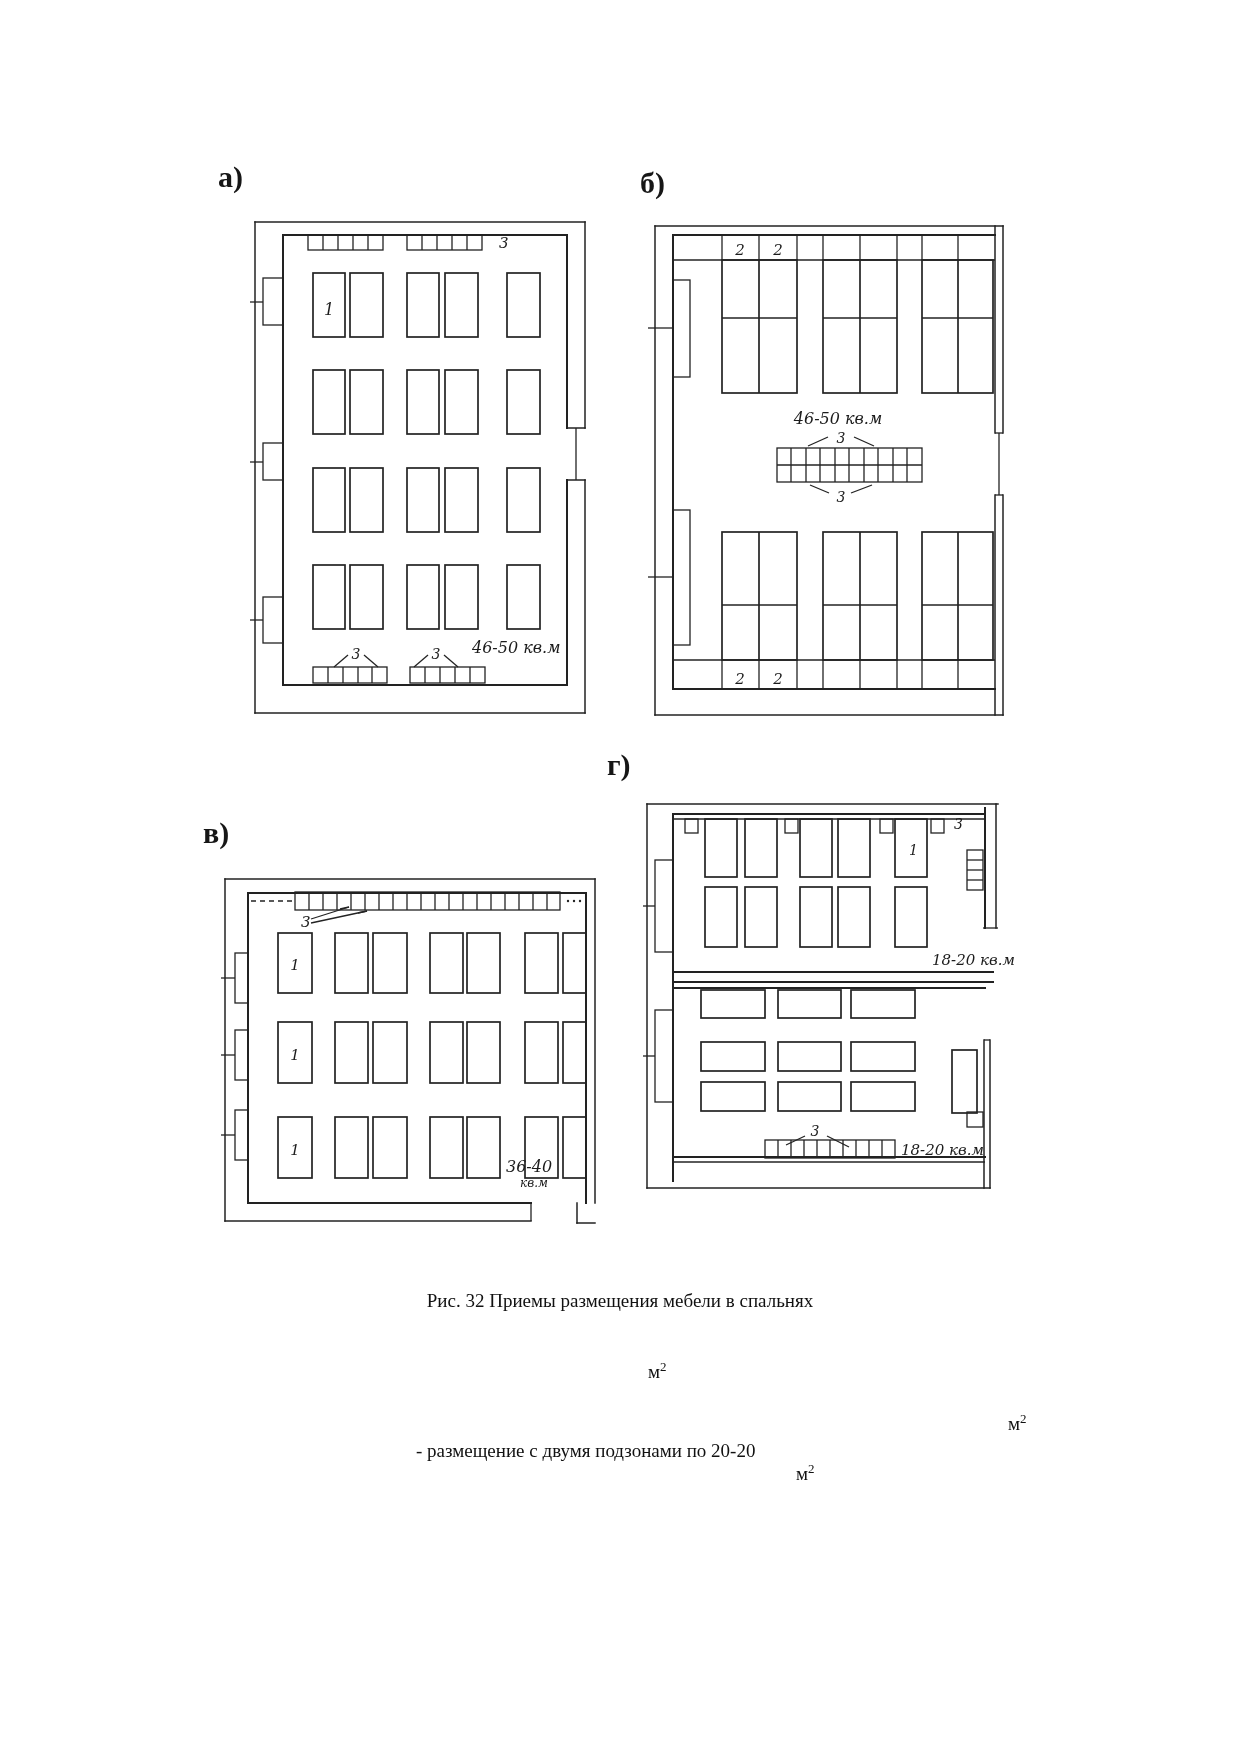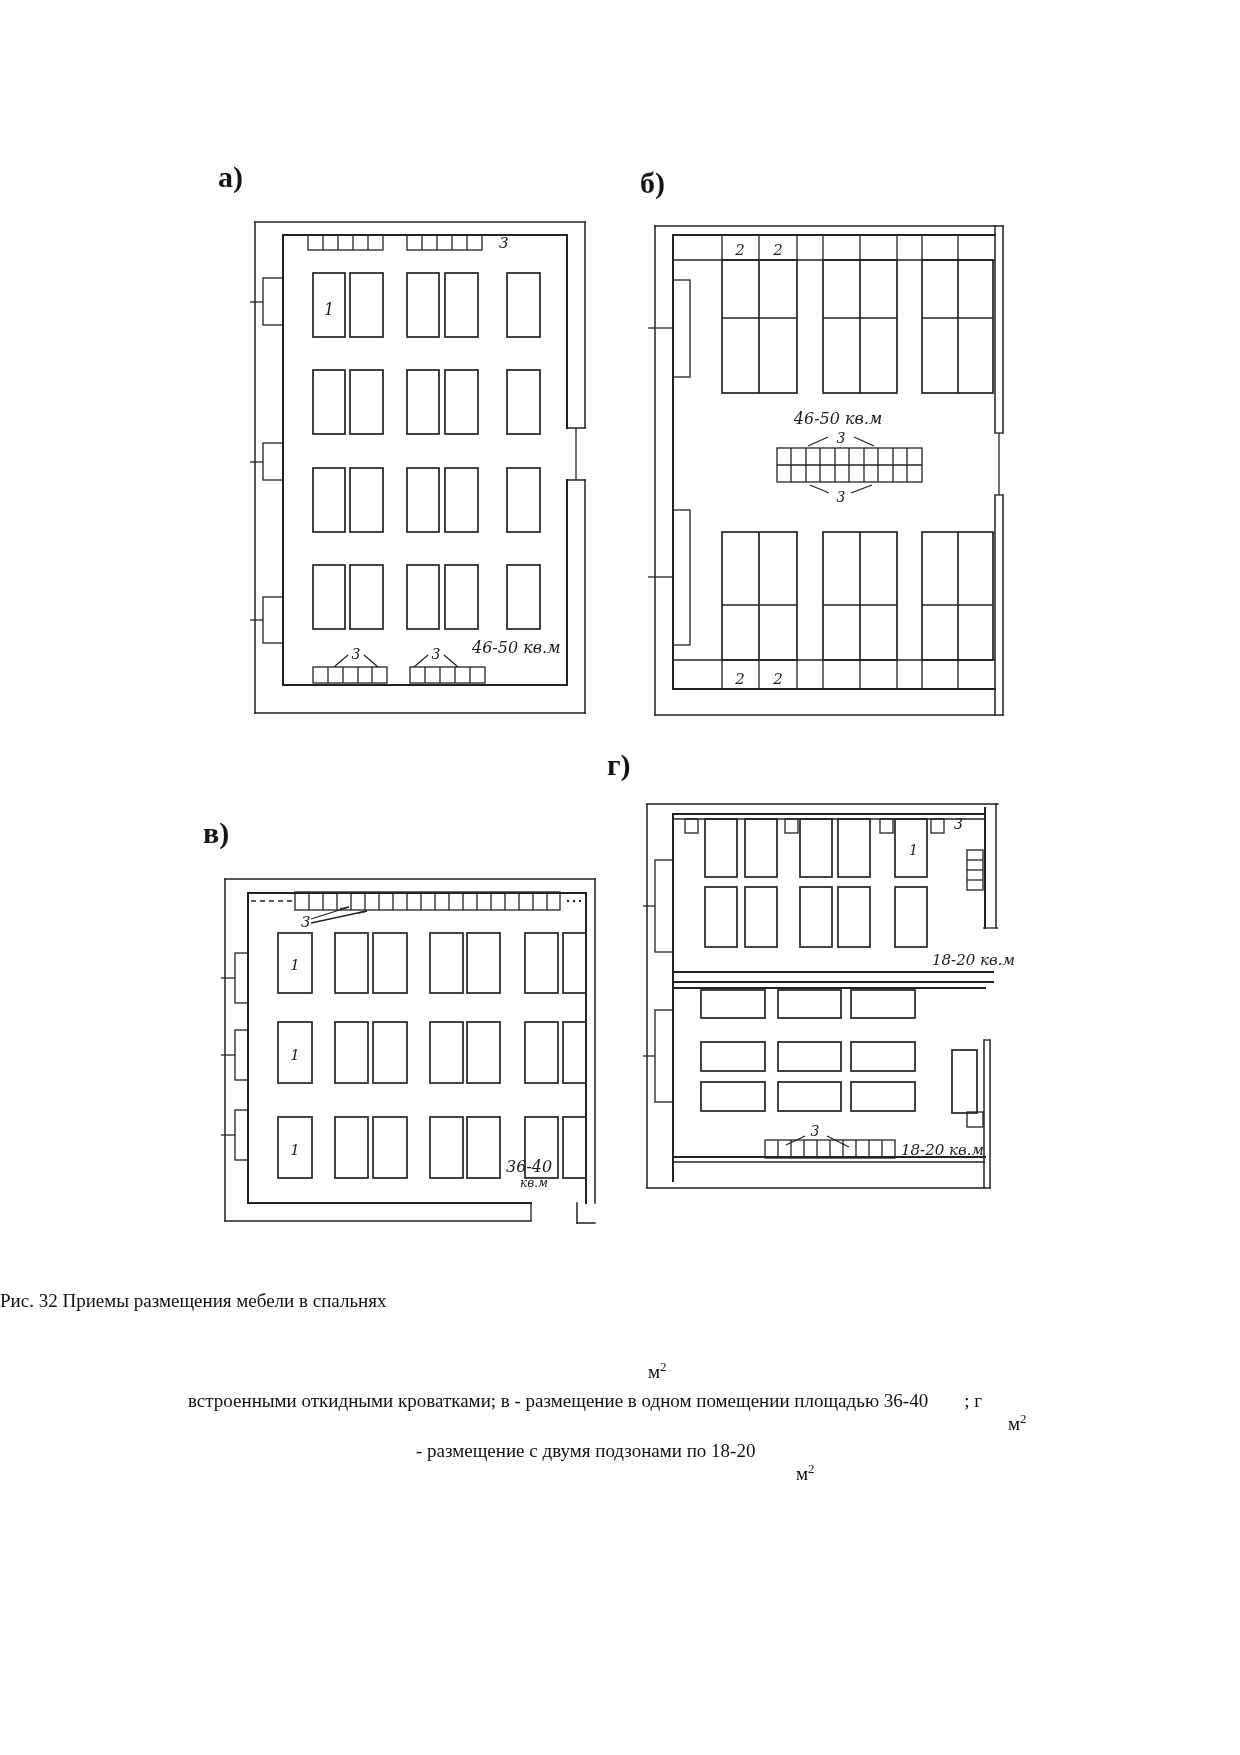--- a/index.html
+++ b/index.html
@@ -12,21 +12,21 @@
   .w{stroke:#222;stroke-width:2;fill:none;stroke-linecap:square;}
   .w1{stroke:#222;stroke-width:1.5;fill:none;stroke-linecap:square;}
   .f{stroke:#232323;stroke-width:1.7;fill:none;stroke-linejoin:miter;}
   .f2{stroke:#232323;stroke-width:1.3;fill:none;}
   .dash{stroke-dasharray:5 4;}
   .ht{font-family:"DejaVu Serif",serif;font-style:italic;fill:#1c1c1c;}
   
   .cap{position:absolute;font-size:19px;line-height:1.2;color:#111;white-space:nowrap;}
   .cap .gap{display:inline-block;}
   .cap sup{font-size:13px;}
-  .captitle{left:0;width:1240px;text-align:left;}
+  .captitle{left:0;width:1240px;text-align:center;}
 </style>
 </head>
 <body>
 
 <div id="page">
 
   <div class="planlabel" style="left:218px;top:160px">а)</div>
 
   <svg class="plansvg" style="left:250px;top:215px" width="337" height="505" viewBox="0 0 337 505">
     <g>
@@ -394,27 +394,24 @@
     <text class="ht" x="172" y="338" font-size="14" text-anchor="middle">3</text>
     <text class="ht" x="258" y="357" font-size="15">18-20 кв.м</text>
   </svg>
 
   <div class="cap captitle" style="top:1290px">Рис. 32 Приемы размещения мебели в спальнях</div>
 
   <div class="cap" style="left:648px;top:1359px">
     <span>м</span><sup>2</sup>
   </div>
 
-  <div class="cap" style="left:188px;top:1390px">
-    <span>встроенными откидными кроватками; в - размещение в одном помещении площадью 36-40</span><span class="gap" style="width:36px"></span><span>; г</span>
-  </div>
   <div class="cap" style="left:1008px;top:1411px">
     <span>м</span><sup>2</sup>
   </div>
 
   <div class="cap" style="left:416px;top:1440px">
-    <span>- размещение с двумя подзонами по 18-20</span>
+    <span>- размещение с двумя подзонами по 20-20</span>
   </div>
   <div class="cap" style="left:796px;top:1461px">
     <span>м</span><sup>2</sup>
   </div>
 
 </div>
 
 </body></html>

